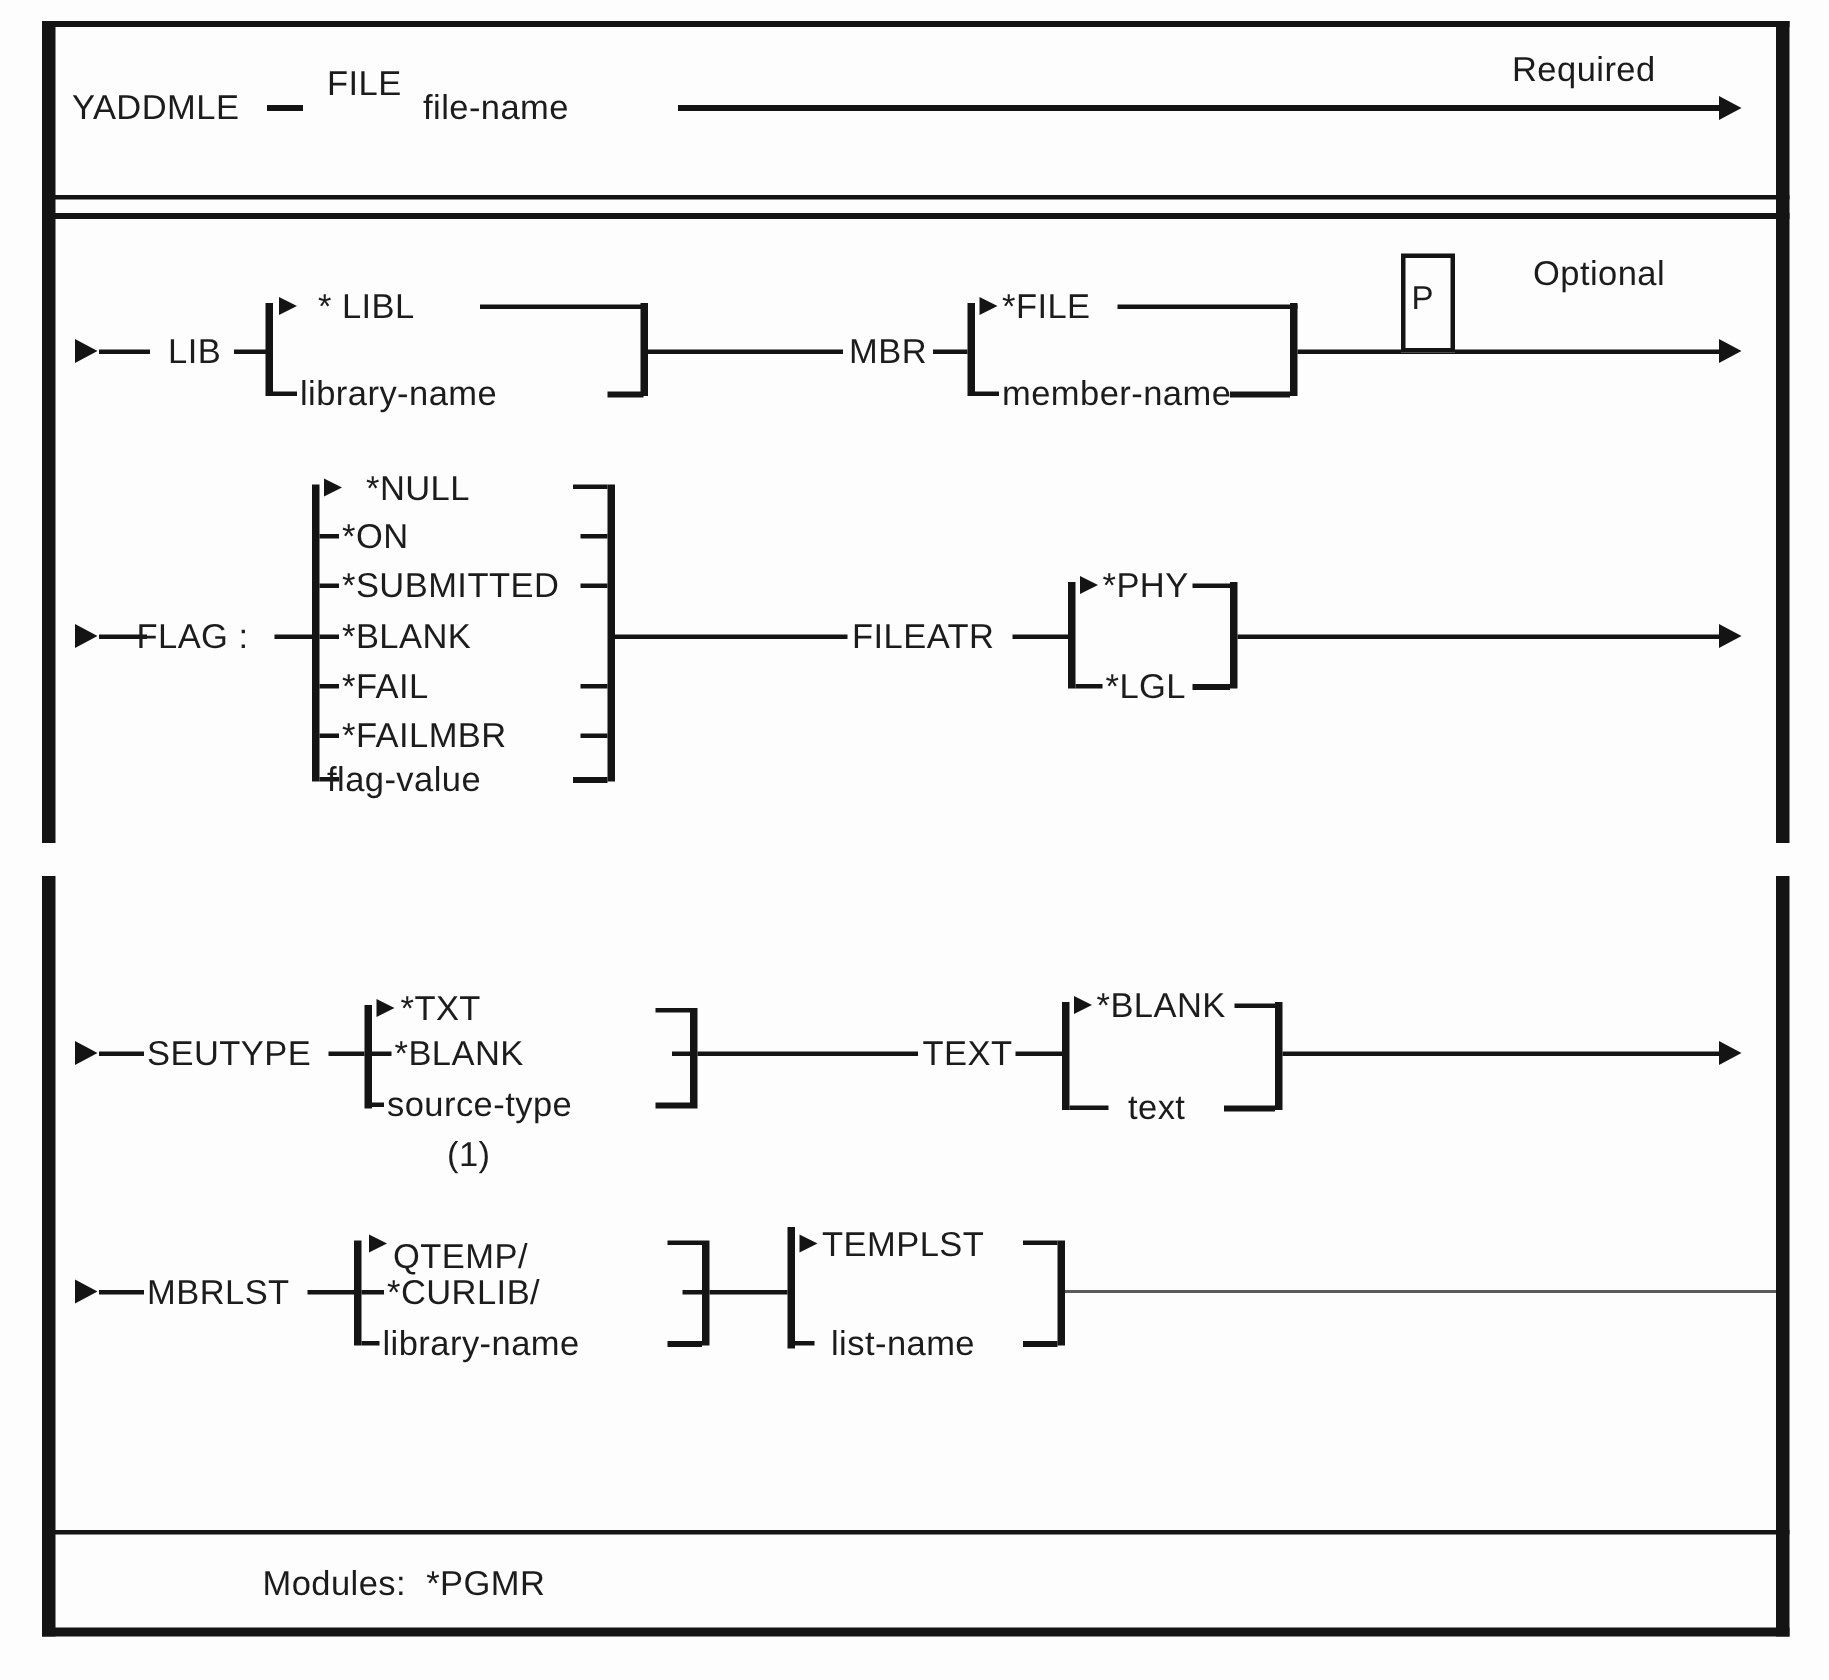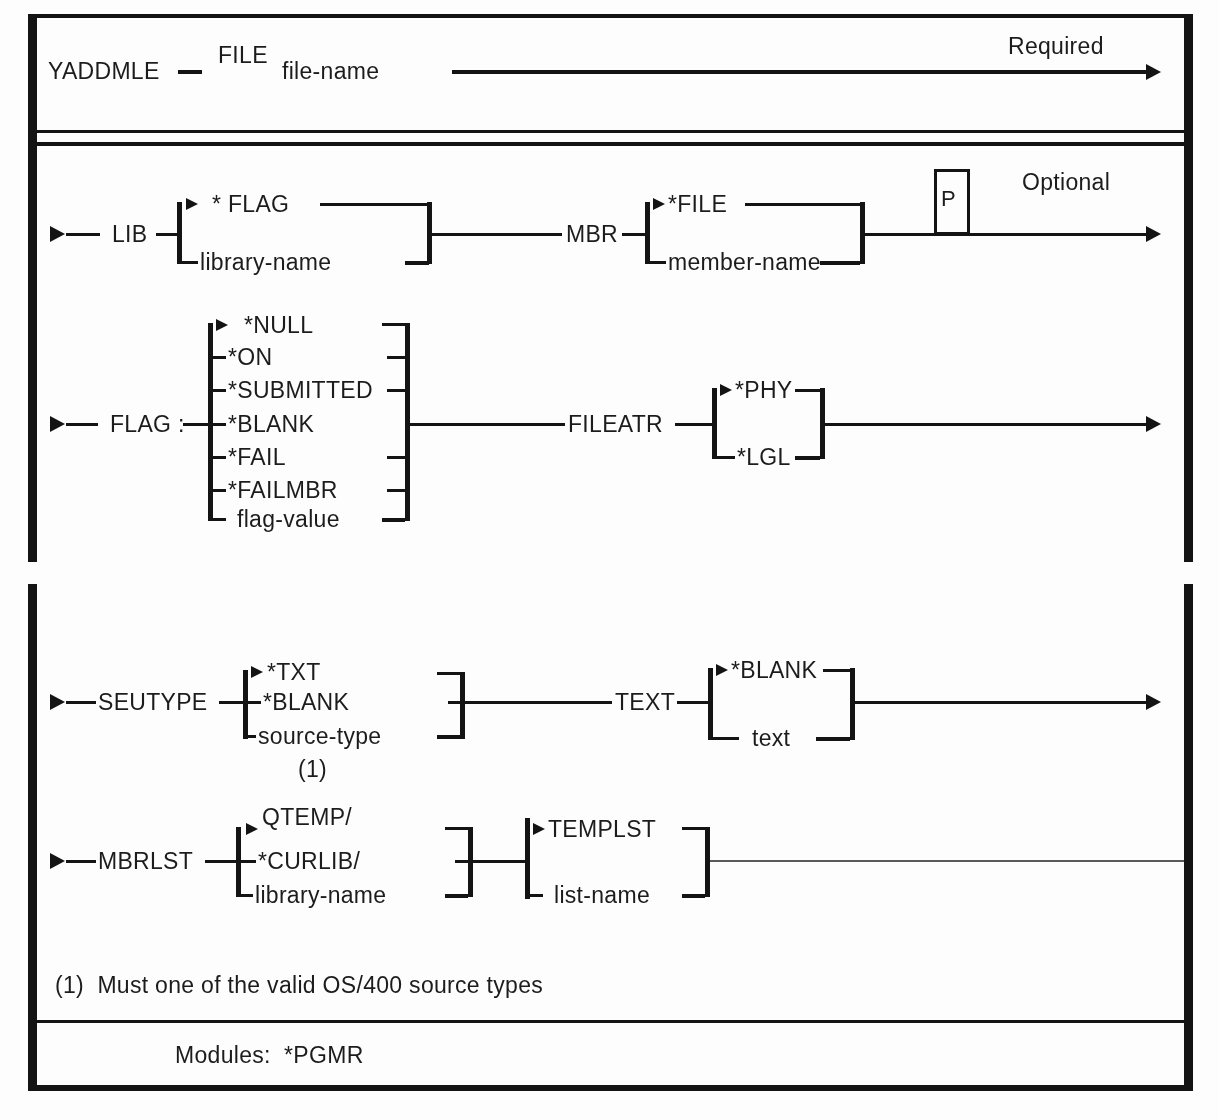--- a/index.html
+++ b/index.html
@@ -38,21 +38,21 @@
   <div class="A" style="left:1146px;top:64px"></div>
   <span class="t" style="left:1008px;top:33px">Required</span>
 
   <div class="A" style="left:50px;top:226px"></div>
   <div class="hl" style="left:66px;top:233px;width:34px;height:3px"></div>
   <span class="t" style="left:112px;top:221px">LIB</span>
   <div class="hl" style="left:156px;top:233px;width:23px;height:3px"></div>
 
   <div class="vl" style="left:177px;top:202px;width:5px;height:62px"></div>
   <div class="a" style="left:186px;top:198px"></div>
-  <span class="t" style="left:212px;top:191px">* FLAG</span>
+  <span class="t" style="left:212px;top:191px">* LIBL</span>
   <div class="hl" style="left:320px;top:203px;width:109px;height:3px"></div>
   <div class="hl" style="left:182px;top:261px;width:16px;height:3px"></div>
   <span class="t" style="left:200px;top:249px">library-name</span>
   <div class="hl" style="left:405px;top:261px;width:24px;height:4px"></div>
   <div class="vl" style="left:427px;top:202px;width:5px;height:62px"></div>
   <div class="hl" style="left:432px;top:233px;width:130px;height:3px"></div>
   <span class="t" style="left:566px;top:221px">MBR</span>
   <div class="hl" style="left:622px;top:233px;width:23px;height:3px"></div>
 
   <div class="vl" style="left:645px;top:202px;width:5px;height:62px"></div>
@@ -65,38 +65,38 @@
   <div class="vl" style="left:860px;top:202px;width:5px;height:62px"></div>
   <div class="hl" style="left:865px;top:233px;width:283px;height:3px"></div>
   <div class="A" style="left:1146px;top:226px"></div>
 
   <div class="box" style="left:934px;top:169px;width:30px;height:60px"></div>
   <span class="t sm" style="left:941px;top:187px">P</span>
   <span class="t" style="left:1022px;top:169px">Optional</span>
 
   <div class="A" style="left:50px;top:416px"></div>
   <div class="hl" style="left:66px;top:423px;width:32px;height:3px"></div>
-  <span class="t" style="left:110px;top:411px">FLAG :</span>
+  <span class="t" style="left:91px;top:411px">FLAG :</span>
   <div class="hl" style="left:183px;top:423px;width:25px;height:3px"></div>
 
   <div class="vl" style="left:208px;top:323px;width:5px;height:198px"></div>
   <div class="a" style="left:216px;top:319px"></div>
   <span class="t" style="left:244px;top:312px">*NULL</span>
   <div class="hl" style="left:213px;top:356px;width:13px;height:3px"></div>
   <span class="t" style="left:228px;top:344px">*ON</span>
   <div class="hl" style="left:213px;top:389px;width:13px;height:3px"></div>
   <span class="t" style="left:228px;top:377px">*SUBMITTED</span>
   <div class="hl" style="left:213px;top:423px;width:13px;height:3px"></div>
   <span class="t" style="left:228px;top:411px">*BLANK</span>
   <div class="hl" style="left:213px;top:456px;width:13px;height:3px"></div>
   <span class="t" style="left:228px;top:444px">*FAIL</span>
   <div class="hl" style="left:213px;top:489px;width:13px;height:3px"></div>
   <span class="t" style="left:228px;top:477px">*FAILMBR</span>
   <div class="hl" style="left:213px;top:518px;width:13px;height:3px"></div>
-  <span class="t" style="left:237px;top:506px">flag-value</span>
+  <span class="t" style="left:218px;top:506px">flag-value</span>
   <div class="vl" style="left:405px;top:323px;width:5px;height:198px"></div>
   <div class="hl" style="left:382px;top:323px;width:23px;height:3px"></div>
   <div class="hl" style="left:387px;top:356px;width:18px;height:3px"></div>
   <div class="hl" style="left:387px;top:389px;width:18px;height:3px"></div>
   <div class="hl" style="left:387px;top:456px;width:18px;height:3px"></div>
   <div class="hl" style="left:387px;top:489px;width:18px;height:3px"></div>
   <div class="hl" style="left:382px;top:518px;width:23px;height:4px"></div>
   <div class="hl" style="left:410px;top:423px;width:155px;height:3px"></div>
   <span class="t" style="left:568px;top:411px">FILEATR</span>
   <div class="hl" style="left:675px;top:423px;width:37px;height:3px"></div>
@@ -144,37 +144,36 @@
   <div class="hl" style="left:855px;top:701px;width:293px;height:3px"></div>
   <div class="A" style="left:1146px;top:694px"></div>
 
   <div class="A" style="left:50px;top:853px"></div>
   <div class="hl" style="left:66px;top:860px;width:30px;height:3px"></div>
   <span class="t" style="left:98px;top:848px">MBRLST</span>
   <div class="hl" style="left:205px;top:860px;width:31px;height:3px"></div>
 
   <div class="vl" style="left:236px;top:827px;width:5px;height:70px"></div>
   <div class="a" style="left:246px;top:823px"></div>
-  <span class="t" style="left:262px;top:804px">QTEMP/</span>
+  <span class="t" style="left:262px;top:824px">QTEMP/</span>
   <div class="hl" style="left:241px;top:860px;width:15px;height:3px"></div>
   <span class="t" style="left:258px;top:848px">*CURLIB/</span>
   <div class="hl" style="left:241px;top:894px;width:12px;height:3px"></div>
   <span class="t" style="left:255px;top:882px">library-name</span>
   <div class="vl" style="left:468px;top:827px;width:5px;height:70px"></div>
   <div class="hl" style="left:445px;top:827px;width:23px;height:3px"></div>
   <div class="hl" style="left:455px;top:860px;width:13px;height:3px"></div>
   <div class="hl" style="left:445px;top:894px;width:23px;height:4px"></div>
   <div class="hl" style="left:473px;top:860px;width:52px;height:3px"></div>
 
   <div class="vl" style="left:525px;top:818px;width:5px;height:81px"></div>
   <div class="a" style="left:533px;top:823px"></div>
   <span class="t" style="left:548px;top:816px">TEMPLST</span>
   <div class="hl" style="left:530px;top:894px;width:13px;height:3px"></div>
   <span class="t" style="left:554px;top:882px">list-name</span>
   <div class="vl" style="left:705px;top:827px;width:5px;height:70px"></div>
   <div class="hl" style="left:682px;top:827px;width:23px;height:3px"></div>
   <div class="hl" style="left:682px;top:894px;width:23px;height:4px"></div>
   <div class="hl" style="left:710px;top:860px;width:474px;height:2px;background:#5a5a5a"></div>
 
-  <span class="t" style="left:55px;top:972px">(1)  Must one of the valid OS/400 source types</span>
   <span class="t" style="left:175px;top:1042px">Modules:  *PGMR</span>
 
 </div>
 
 </body></html>

